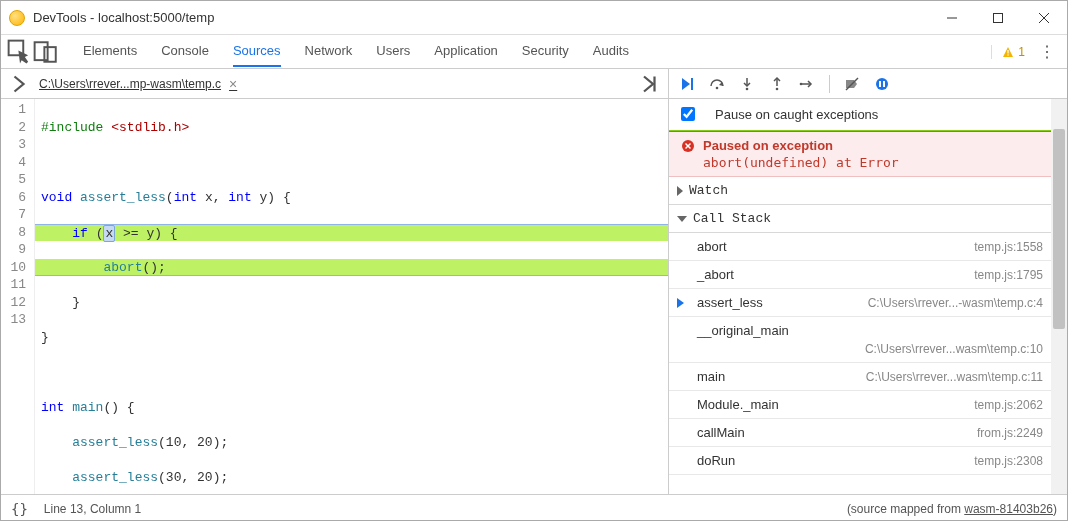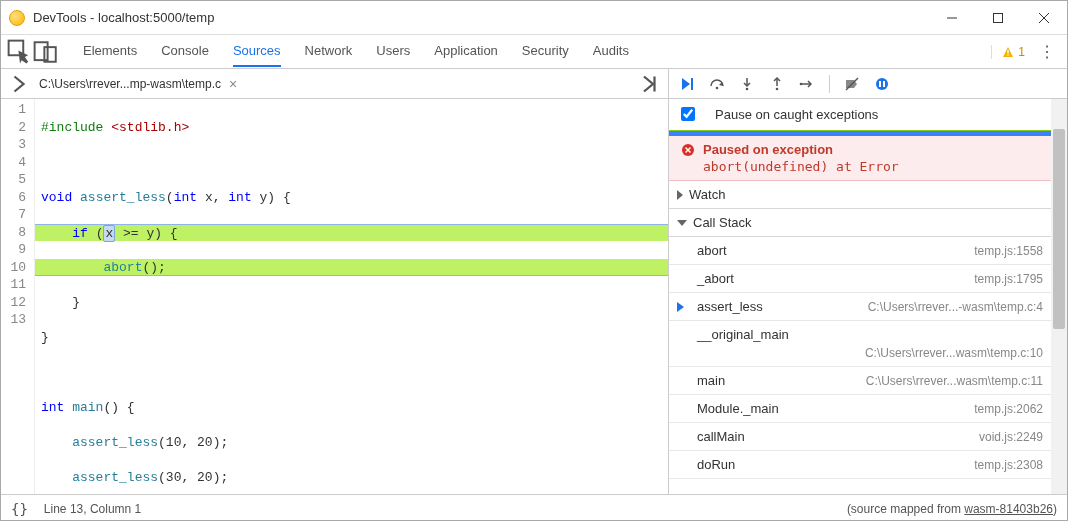--- a/index.html
+++ b/index.html
@@ -16,21 +16,21 @@
   .tabs { display: flex; gap: 24px; margin-left: 24px; font-size: 13px; color: #666; }
   .tab { padding: 7px 0; cursor: pointer; color: #555; }
   .tab.active { color: #1a73e8; border-bottom: 2px solid #1a73e8; }
   .toolbar-right { margin-left: auto; display: flex; align-items: center; gap: 8px; }
   .warn-badge { display: flex; align-items: center; gap: 4px; color: #c09000; font-size: 12px; border-left: 1px solid #ddd; padding-left: 10px; }
   .warn-badge svg { width: 12px; height: 12px; }
   .kebab { font-size: 16px; color: #555; padding: 0 6px; }
 
   .content { display: flex; height: calc(521px - 34px - 34px - 28px); }
   .left-pane { width: 668px; border-right: 1px solid #ccc; display: flex; flex-direction: column; }
-  .file-tab-bar { display: flex; align-items: center; height: 30px; border-bottom: 1px solid #ccc; padding: 0 6px; font-size: 12px; }
+  .file-tab-bar { display: flex; align-items: center; height: 30px; border-bottom: 1px solid #ccc; padding: 0 6px; font-size: 12px; text-decoration: underline; }
   .file-tab-bar .icon-btn { width: 24px; display: flex; justify-content: center; color: #555;}
   .file-tab { display: flex; align-items: center; padding: 0 8px; color: #333; }
   .file-tab .close { margin-left: 8px; color: #888; font-size: 14px; }
   .spacer { flex: 1; }
   .code-area { flex: 1; display: flex; font-family: Consolas, "Courier New", monospace; font-size: 13px; line-height: 17.5px; overflow: hidden; position: relative; }
   .gutter { width: 34px; text-align: right; color: #888; padding: 2px 8px 2px 0; border-right: 1px solid #eee; background: #fff; }
   .gutter div { height: 17.5px; }
   .code { flex: 1; padding: 2px 0; white-space: pre; position: relative; }
   .code-line { height: 17.5px; padding-left: 6px; }
   .line4, .line5 { background: #bef264; position: relative; }
@@ -44,24 +44,24 @@
   .kw-red { color: #aa0000; }
 
   .right-pane { flex: 1; display: flex; flex-direction: column; overflow: hidden; position: relative; }
   .dbg-toolbar { display: flex; align-items: center; gap: 14px; height: 30px; border-bottom: 1px solid #ccc; padding: 0 10px; }
   .dbg-toolbar > .dbg-icon { width: 16px; height: 16px; display: flex; align-items: center; justify-content: center; }
   .dbg-toolbar svg { width:16px; height:16px; }
   .dbg-sep { width: 1px; height: 18px; background: #ccc; }
   .panel-scroll { flex: 1; overflow-y: auto; }
   .pause-row { display: flex; align-items: flex-start; gap: 20px; padding: 8px 12px; font-size: 13px; border-bottom: 1px solid #84cc16; }
   .pause-row input { width:14px; height:14px;}
-  .paused-box { background: #fdeced; border-top: 5px solid #3b82f6; border-bottom: 1px solid #f0c0c0; padding: 6px 12px; font-size: 13px; }
+  .paused-box { background: #fdeced; border-top: 1px solid #3b82f6; border-bottom: 1px solid #f0c0c0; padding: 6px 12px; font-size: 13px; }
   .paused-box .ptitle { display:flex; align-items:center; gap:8px; color:#c0392b; font-weight:600; }
   .paused-box .pmsg { font-family: Consolas, monospace; color:#c0392b; margin-left: 22px; margin-top:2px; }
-  .section-header { display:flex; align-items:center; padding: 6px 8px; font-size:13px; color:#333; border-bottom:1px solid #d8d8d8; background:#fff;}
+  .section-header { display:flex; align-items:center; padding: 6px 8px; font-size:13px; color:#333; border-bottom:1px solid #d8d8d8; background:#fff;font-family:Liberation Mono, monospace;}
   .tri { width:0; height:0; display:inline-block; margin-right:6px; }
   .tri.right { border-top:5px solid transparent; border-bottom:5px solid transparent; border-left:6px solid #666; }
   .tri.down { border-left:5px solid transparent; border-right:5px solid transparent; border-top:6px solid #666; }
   .call-item { display:flex; align-items:center; padding: 6px 8px 6px 28px; font-size:13px; border-bottom:1px solid #e8e8e8; position: relative; }
   .call-item .loc { margin-left:auto; color:#888; font-size:12px; }
   .call-item.current::before { content:""; position:absolute; left:8px; width:0; height:0; border-top:5px solid transparent; border-bottom:5px solid transparent; border-left:7px solid #1a73e8; }
   .call-item.wrap { flex-wrap: wrap; }
   .call-item.wrap .loc { width:100%; text-align:right; margin-left:0; padding-top:4px;}
   .right-scrollbar { position:absolute; right:0; top:30px; bottom:0; width:16px; background:#f1f1f1; }
   .right-scrollbar .thumb { position:absolute; left:2px; right:2px; top:30px; height:200px; background:#c1c1c1; border-radius:2px; }
@@ -284,21 +284,21 @@
           <div class="call-item">
             <span>main</span>
             <span class="loc">C:\Users\rrever...wasm\temp.c:11</span>
           </div>
           <div class="call-item">
             <span>Module._main</span>
             <span class="loc">temp.js:2062</span>
           </div>
           <div class="call-item">
             <span>callMain</span>
-            <span class="loc">void.js:2249</span>
+            <span class="loc">from.js:2249</span>
           </div>
           <div class="call-item">
             <span>doRun</span>
             <span class="loc">temp.js:2308</span>
           </div>
         </div>
     </div>
     <div class="right-scrollbar">
         <div class="thumb"></div>
       </div>

